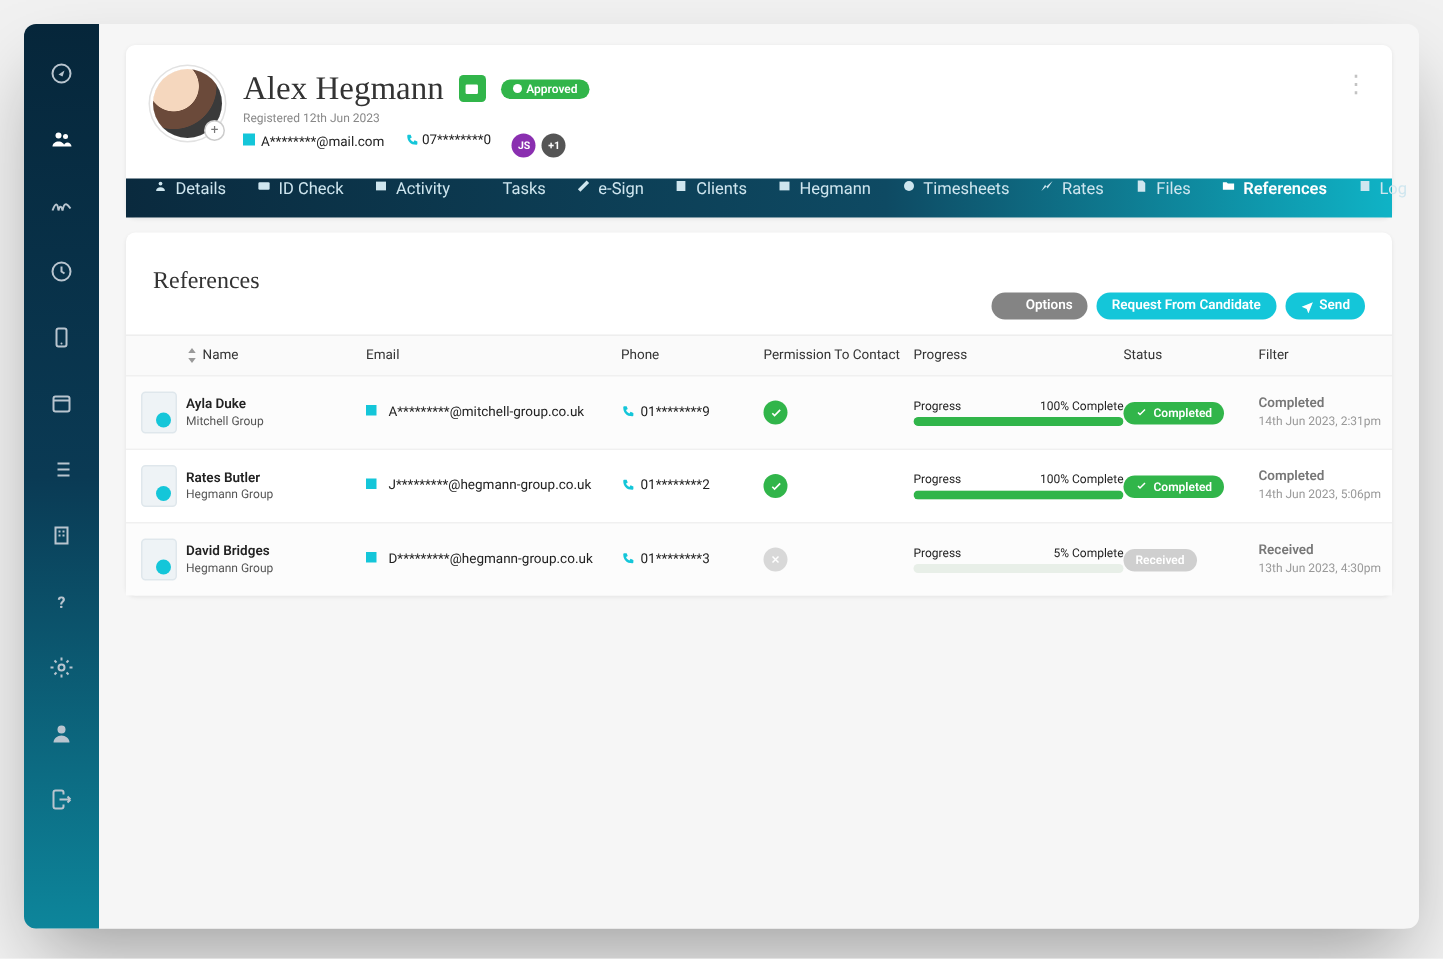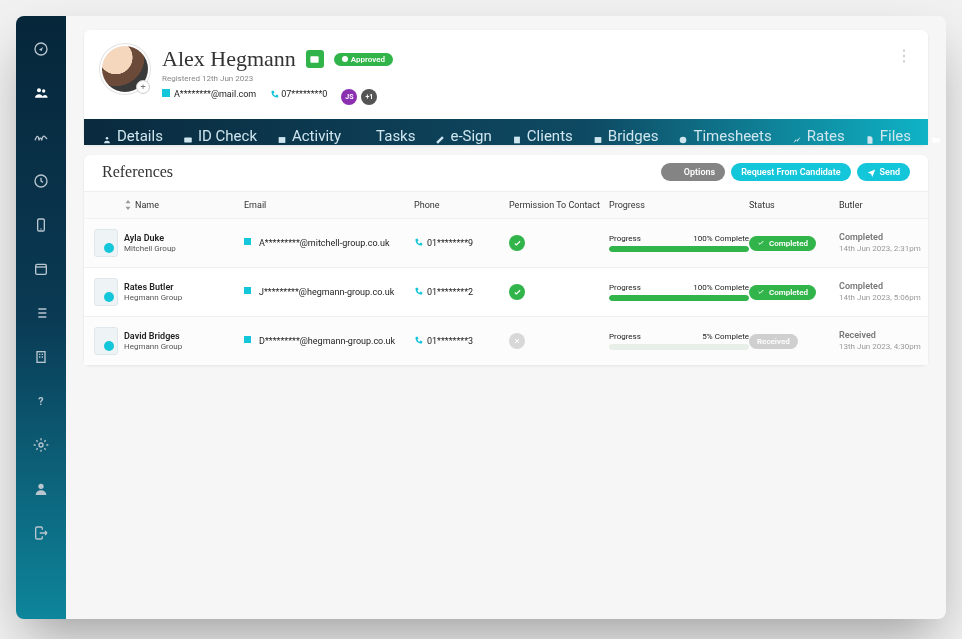--- a/index.html
+++ b/index.html
@@ -24,31 +24,31 @@
   .approved-pill::before{content:"";width:6px;height:6px;background:#fff;border-radius:50%;display:inline-block;}
   .reg{font-size:8px;color:#888;margin-top:2px;}
   .contact-row{display:flex;gap:14px;margin-top:6px;font-size:9px;color:#222;}
   .dot{width:8px;height:8px;background:#14c6d9;display:inline-block;margin-right:4px;}
   .contact-row .phone svg{width:9px;height:9px;fill:#14c6d9;vertical-align:middle;margin-right:2px;}
   .mgr-badges{display:flex;align-items:center;gap:4px;}
   .mgr{width:16px;height:16px;border-radius:50%;background:#8a2fb0;color:#fff;font-size:7px;font-weight:700;display:flex;align-items:center;justify-content:center;}
   .mgr.plus{background:#555;}
   .kebab{position:absolute;top:16px;right:16px;color:#c3c3c3;cursor:pointer;}
   .tabs{display:flex;background:linear-gradient(90deg,#0a2a3e 0%,#0e4a63 60%,#0fb3c6 100%);margin:14px -18px 0 -18px;height:26px;align-items:center;padding:0 8px;gap:0;}
-  .tab{display:flex;align-items:flex-end;gap:5px;color:#cfe6ef;font-size:15px;padding:0 10px;height:100%;cursor:pointer;white-space:nowrap;}
+  .tab{display:flex;align-items:flex-start;gap:5px;color:#cfe6ef;font-size:11px;padding:0 10px;height:100%;cursor:pointer;white-space:nowrap;}
   .tab.active{color:#fff;font-weight:600;}
   .tab svg{width:10px;height:10px;fill:currentColor;}
   .toolbar{display:flex;align-items:center;padding:8px 18px 10px;}
   .section-title{font-family:Georgia,serif;font-size:16px;color:#333;flex:0 0 auto;}
   .toolbar-spacer{flex:1;}
   .btn{border:none;border-radius:10px;font-size:9px;font-weight:600;padding:4px 10px;cursor:pointer;display:flex;align-items:center;gap:4px;color:#fff;}
   .btn.grey{background:#848484;}
   .btn.teal{background:#14c6d9;}
   .btn svg{width:9px;height:9px;fill:#fff;}
-  .toolbar .btn{margin-left:6px;}
+  .toolbar .btn{margin-left:6px;margin-top:32px;}
   .search-row{display:flex;align-items:center;gap:8px;padding:0 18px 12px;}
   .search{border:1px solid #e0e0e0;border-radius:12px;height:22px;padding:0 10px;font-size:9px;width:120px;display:flex;align-items:center;color:#888;}
   .search svg{width:9px;height:9px;fill:#888;margin-right:4px;}
   .grid{padding:0;}
   .ghead,.grow{display:grid;grid-template-columns:30px 120px 170px 95px 100px 140px 90px 120px 40px;align-items:center;font-size:9px;}
   .ghead{color:#333;font-weight:400;padding:8px 18px 8px 10px;background:#fafafa;border-top:1px solid #eee;}
   .ghead .col{display:flex;align-items:flex-end;gap:3px;}
   .grow{padding:10px 18px 10px 10px;border-top:1px solid #f0f0f0;background:#fff;}
   .grow:nth-child(odd){background:#fcfcfc;}
   .file-ico{width:24px;height:28px;background:#eef3f6;border:1px solid #dfe7ec;border-radius:3px;position:relative;}
@@ -224,21 +224,21 @@
           <div class="tab">
             <svg viewBox="0 0 24 24">
               <rect x="5" y="4" width="14" height="16"></rect>
             </svg>
             <span>Clients</span>
           </div>
           <div class="tab">
             <svg viewBox="0 0 24 24">
               <rect x="4" y="5" width="16" height="14"></rect>
             </svg>
-            <span>Bridges</span>
+            <span>Hegmann</span>
           </div>
           <div class="tab">
             <svg viewBox="0 0 24 24">
               <circle cx="12" cy="12" r="8"></circle>
             </svg>
             <span>Timesheets</span>
           </div>
           <div class="tab">
             <svg viewBox="0 0 24 24">
               <path d="M3 20l6-10 4 6 8-12"></path>
@@ -294,21 +294,21 @@
             <svg width="8" height="10" viewBox="0 0 8 12">
                 <path d="M4 0l3 4H1zM4 12l3-4H1z" fill="#999"></path>
               </svg>
             <span>Name</span>
           </div>
           <div>Email</div>
           <div>Phone</div>
           <div>Permission To Contact</div>
           <div>Progress</div>
           <div>Status</div>
-          <div>Butler</div>
+          <div>Filter</div>
 
         </div>
         <div id="rows">
             <div class="grow">
               <div>
                 <div class="file-ico"></div>
               </div>
               <div>
                 <div class="ref-name">Ayla Duke</div>
                 <div class="ref-org">Mitchell Group</div>

